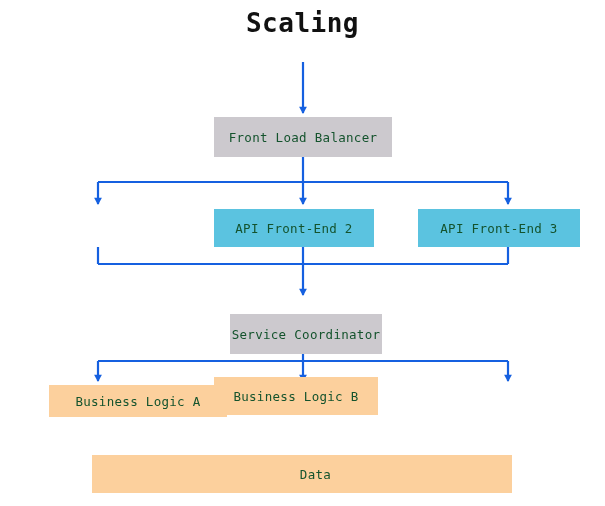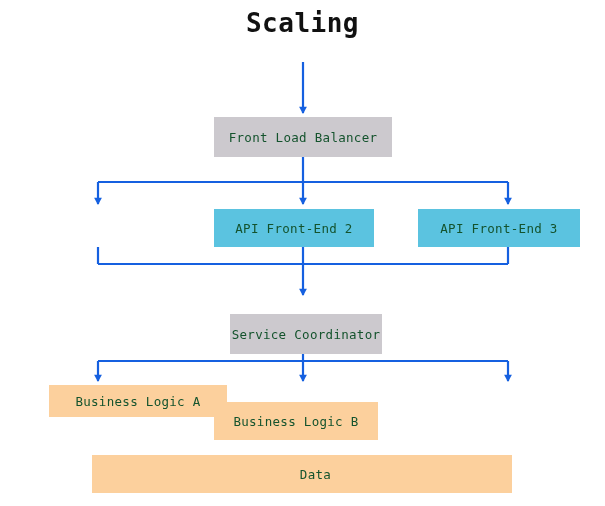--- a/index.html
+++ b/index.html
@@ -104,21 +104,21 @@
   </div>
 
   <div class="node node-gray" style="left:230px; top:299px; width:152px; height:40px;margin-top:15px;">
     <span>Service Coordinator</span>
   </div>
 
   <div class="node node-peach" style="left:26px; top:385px; width:178px; height:32px;margin-left:23px;">
     <span>Business Logic A</span>
   </div>
 
-  <div class="node node-peach" style="left:214px; top:402px; width:164px; height:38px;text-align:center;">
+  <div class="node node-peach" style="left:214px; top:377px; width:164px; height:38px;text-align:center;">
     <span>Business Logic B</span>
   </div>
 
 
   <div class="node node-peach" style="left:92px; top:455px; width:420px; height:38px;padding-left:27px;">
     <span>Data</span>
   </div>
 
 </div>
 

